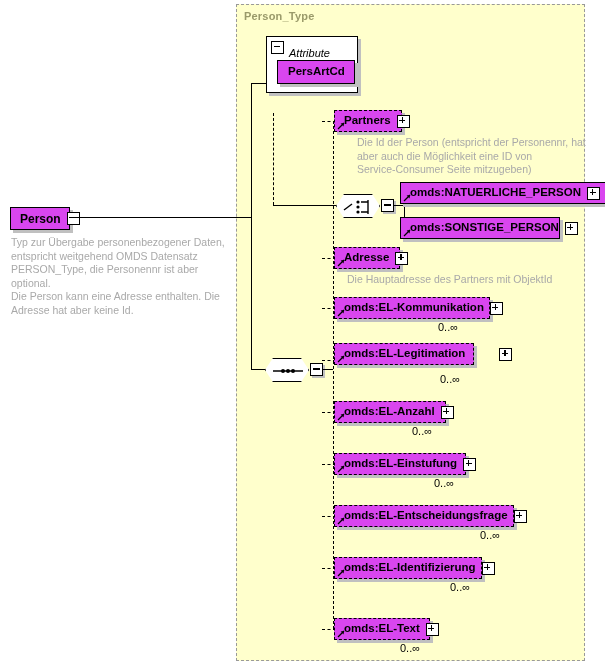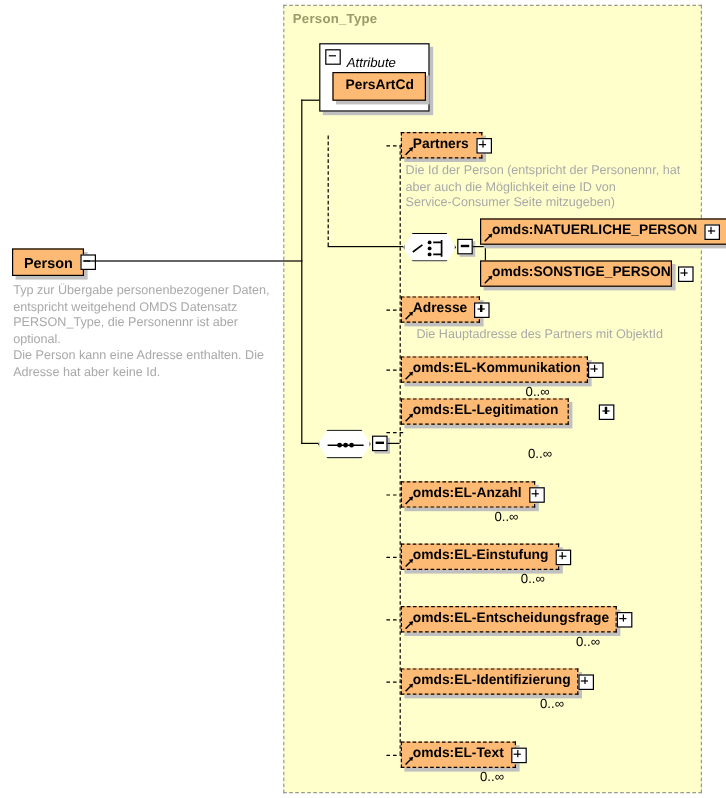--- a/index.html
+++ b/index.html
@@ -32,21 +32,21 @@
     top: 10px;
     font-size: 11px;
     color: #9a9a6a;
     font-weight: bold;
     letter-spacing: 0.2px;
   }
 
   
   .node {
     position: absolute;
-    background: #fdba74;
+    background: #d946ef;
     box-sizing: border-box;
     border: 1.5px solid #000000;
     height: 22px;
     display: flex;
     align-items: center;
     box-shadow: 3px 3px 0 0 #c0c0c0;
   }
   .node.optional {
     border: 1.5px dashed #000000;
   }
@@ -312,21 +312,21 @@
 
 <div class="dln h" style="left:322px; top:121px; width:14px;"></div>
 <div class="node optional" style="left:334px; top:110px; width:68px;">
   <span class="label">Partners</span>
   <span class="ctl plus"></span>
   <svg class="refarrow" viewBox="0 0 9 9">
     <path d="M1 8 L7 2" stroke="#000" stroke-width="1.2" fill="none"></path>
     <path d="M7 2 L3.6 2.4 L6.6 5.4 Z" fill="#000"></path>
   </svg>
 </div>
-<div class="desc" style="left:338px; top:136px; width:240px;">Die Id der Person (entspricht der Personennr, hat
+<div class="desc" style="left:357px; top:136px; width:240px;">Die Id der Person (entspricht der Personennr, hat
 aber auch die Möglichkeit eine ID von
 Service-Consumer Seite mitzugeben)</div>
 
 <div class="dln h" style="left:322px; top:258px; width:14px;"></div>
 <div class="node optional" style="left:334px; top:247px; width:66px;">
   <span class="label">Adresse</span>
   <span class="ctl plus"></span>
   <svg class="refarrow" viewBox="0 0 9 9">
     <path d="M1 8 L7 2" stroke="#000" stroke-width="1.2" fill="none"></path>
     <path d="M7 2 L3.6 2.4 L6.6 5.4 Z" fill="#000"></path>
@@ -339,21 +339,21 @@
   <span class="label">omds:EL-Kommunikation</span>
   <span class="ctl plus"></span>
   <svg class="refarrow" viewBox="0 0 9 9">
     <path d="M1 8 L7 2" stroke="#000" stroke-width="1.2" fill="none"></path>
     <path d="M7 2 L3.6 2.4 L6.6 5.4 Z" fill="#000"></path>
   </svg>
 </div>
 <div class="card" style="left:438px; top:321px;">0..∞</div>
 
 <div class="dln h" style="left:322px; top:360px; width:14px;"></div>
-<div class="node optional stack" style="left:334px; top:332px; width:140px;gap:28px;">
+<div class="node optional stack" style="left:334px; top:343px; width:140px;gap:28px;">
   <span class="label">omds:EL-Legitimation</span>
   <span class="ctl plus"></span>
   <svg class="refarrow" viewBox="0 0 9 9">
     <path d="M1 8 L7 2" stroke="#000" stroke-width="1.2" fill="none"></path>
     <path d="M7 2 L3.6 2.4 L6.6 5.4 Z" fill="#000"></path>
   </svg>
 </div>
 <div class="card" style="left:440px; top:373px;">0..∞</div>
 
 <div class="dln h" style="left:322px; top:412px; width:14px;"></div>

